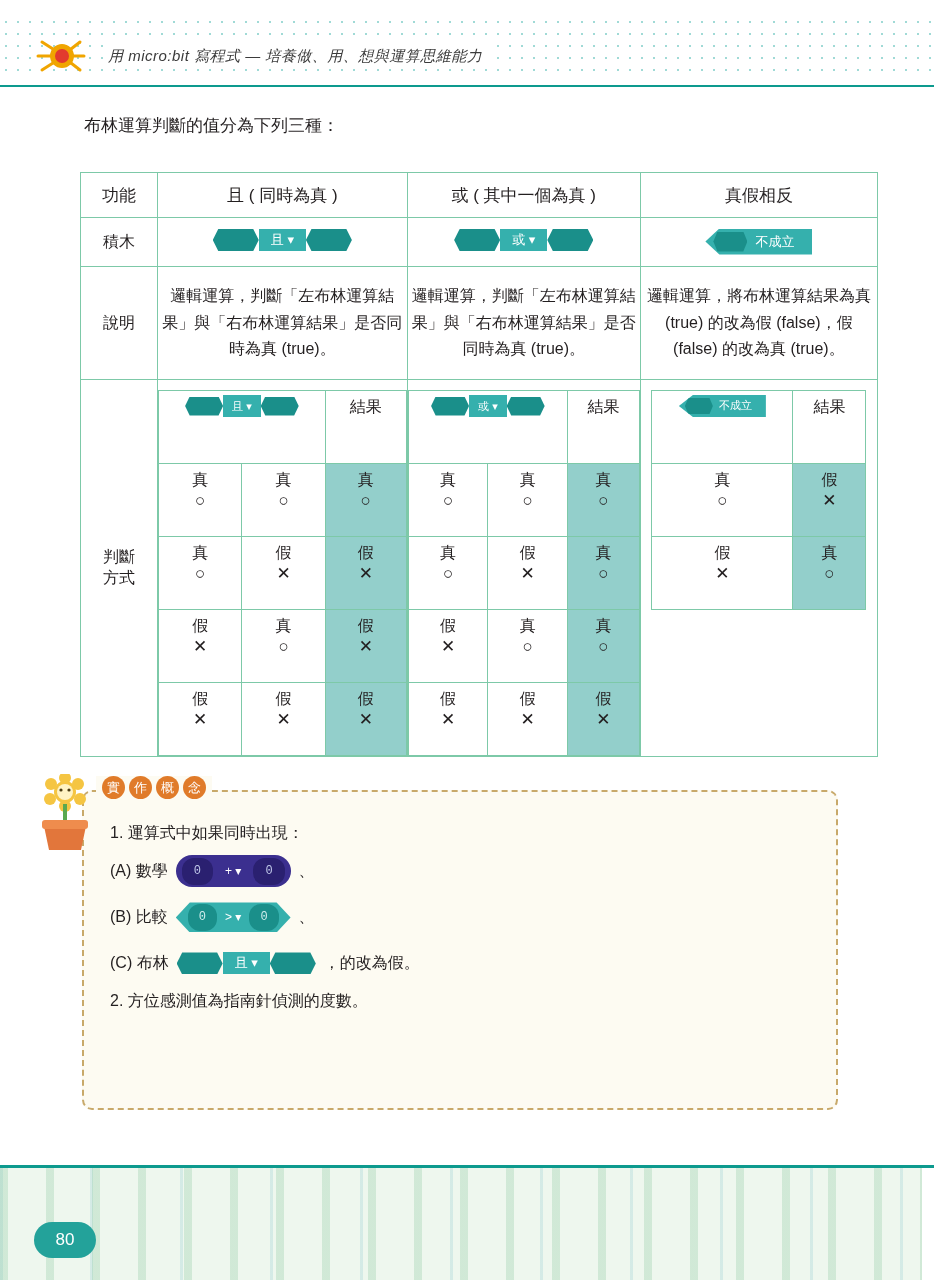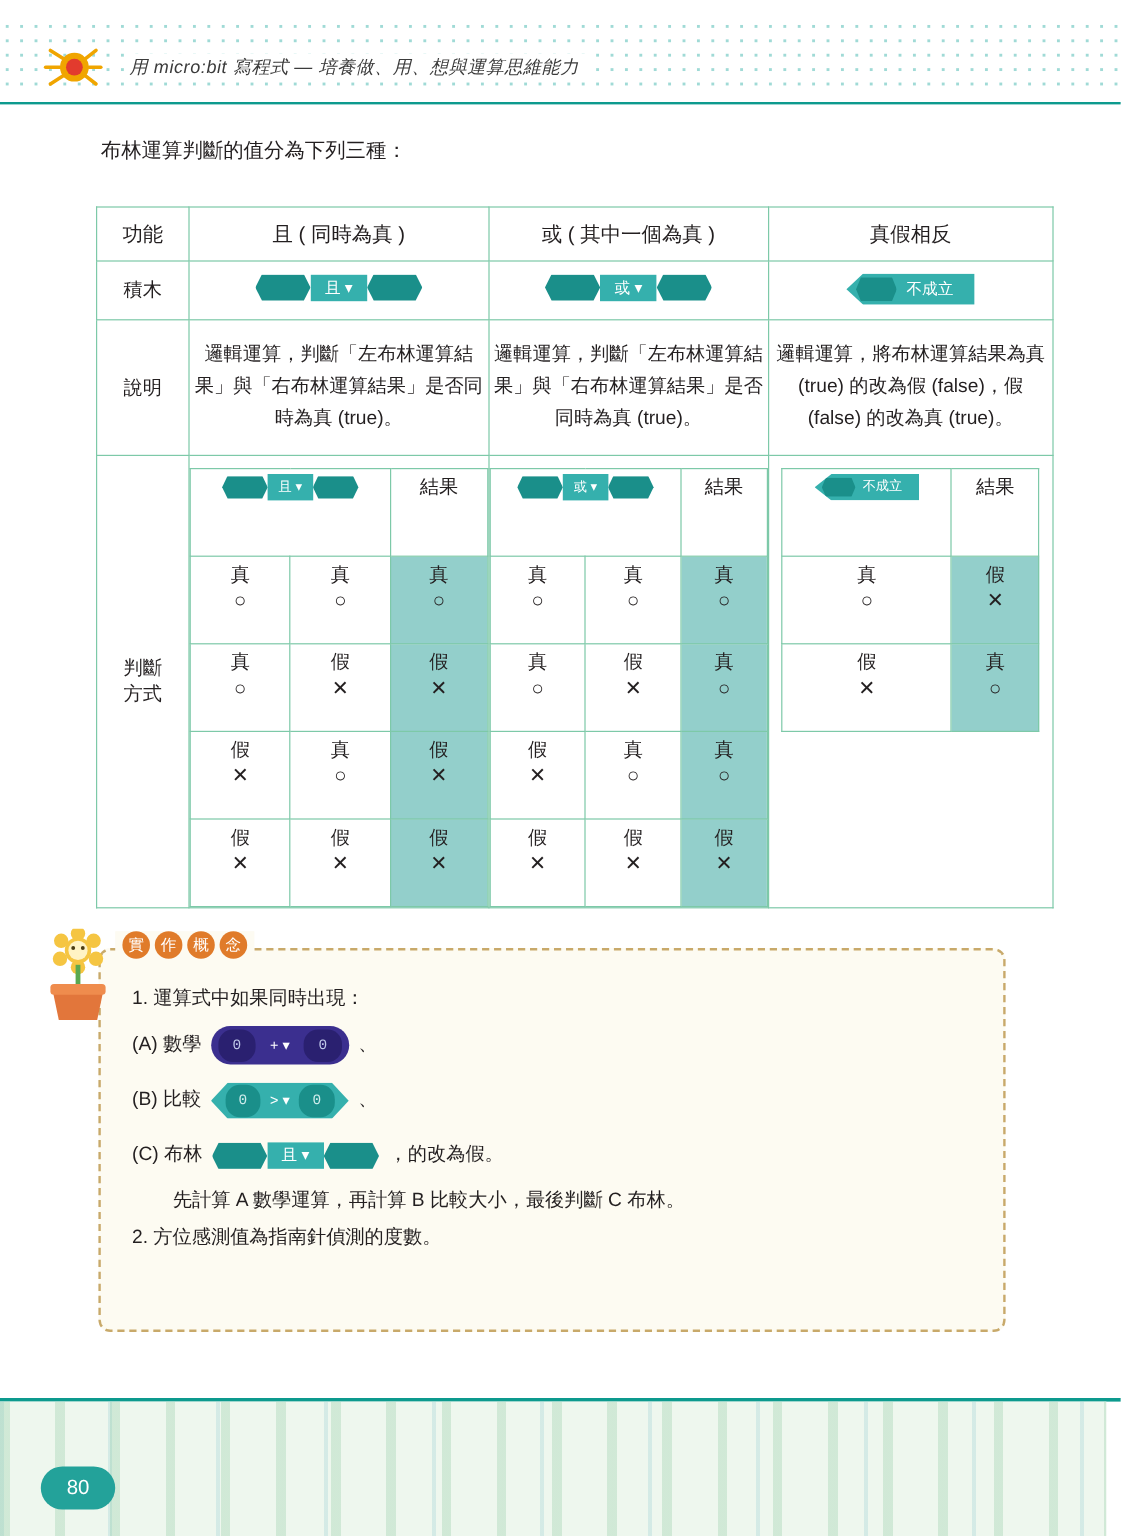--- a/index.html
+++ b/index.html
@@ -537,21 +537,20 @@
     <div class="sub-row">
       <span>(C) 布林</span>
       <span class="blk blk-and">
         <span class="hexo"></span>
         <span class="op-mid"><span>且</span> <span>▾</span></span>
         <span class="hexo"></span>
       </span>
       <span>，的改為假。</span>
     </div>
 
-    <div class="para">先計算 A 數學運算，再計算 B 比較大小，最後判斷 C 布林。</div>
 
     <div class="li2">
       <span>2.</span>
       <span>方位感測值為指南針偵測的度數。</span>
     </div>
   </div>
 </div>
 
 <div class="footer-rule"></div>
 <div class="footer">

